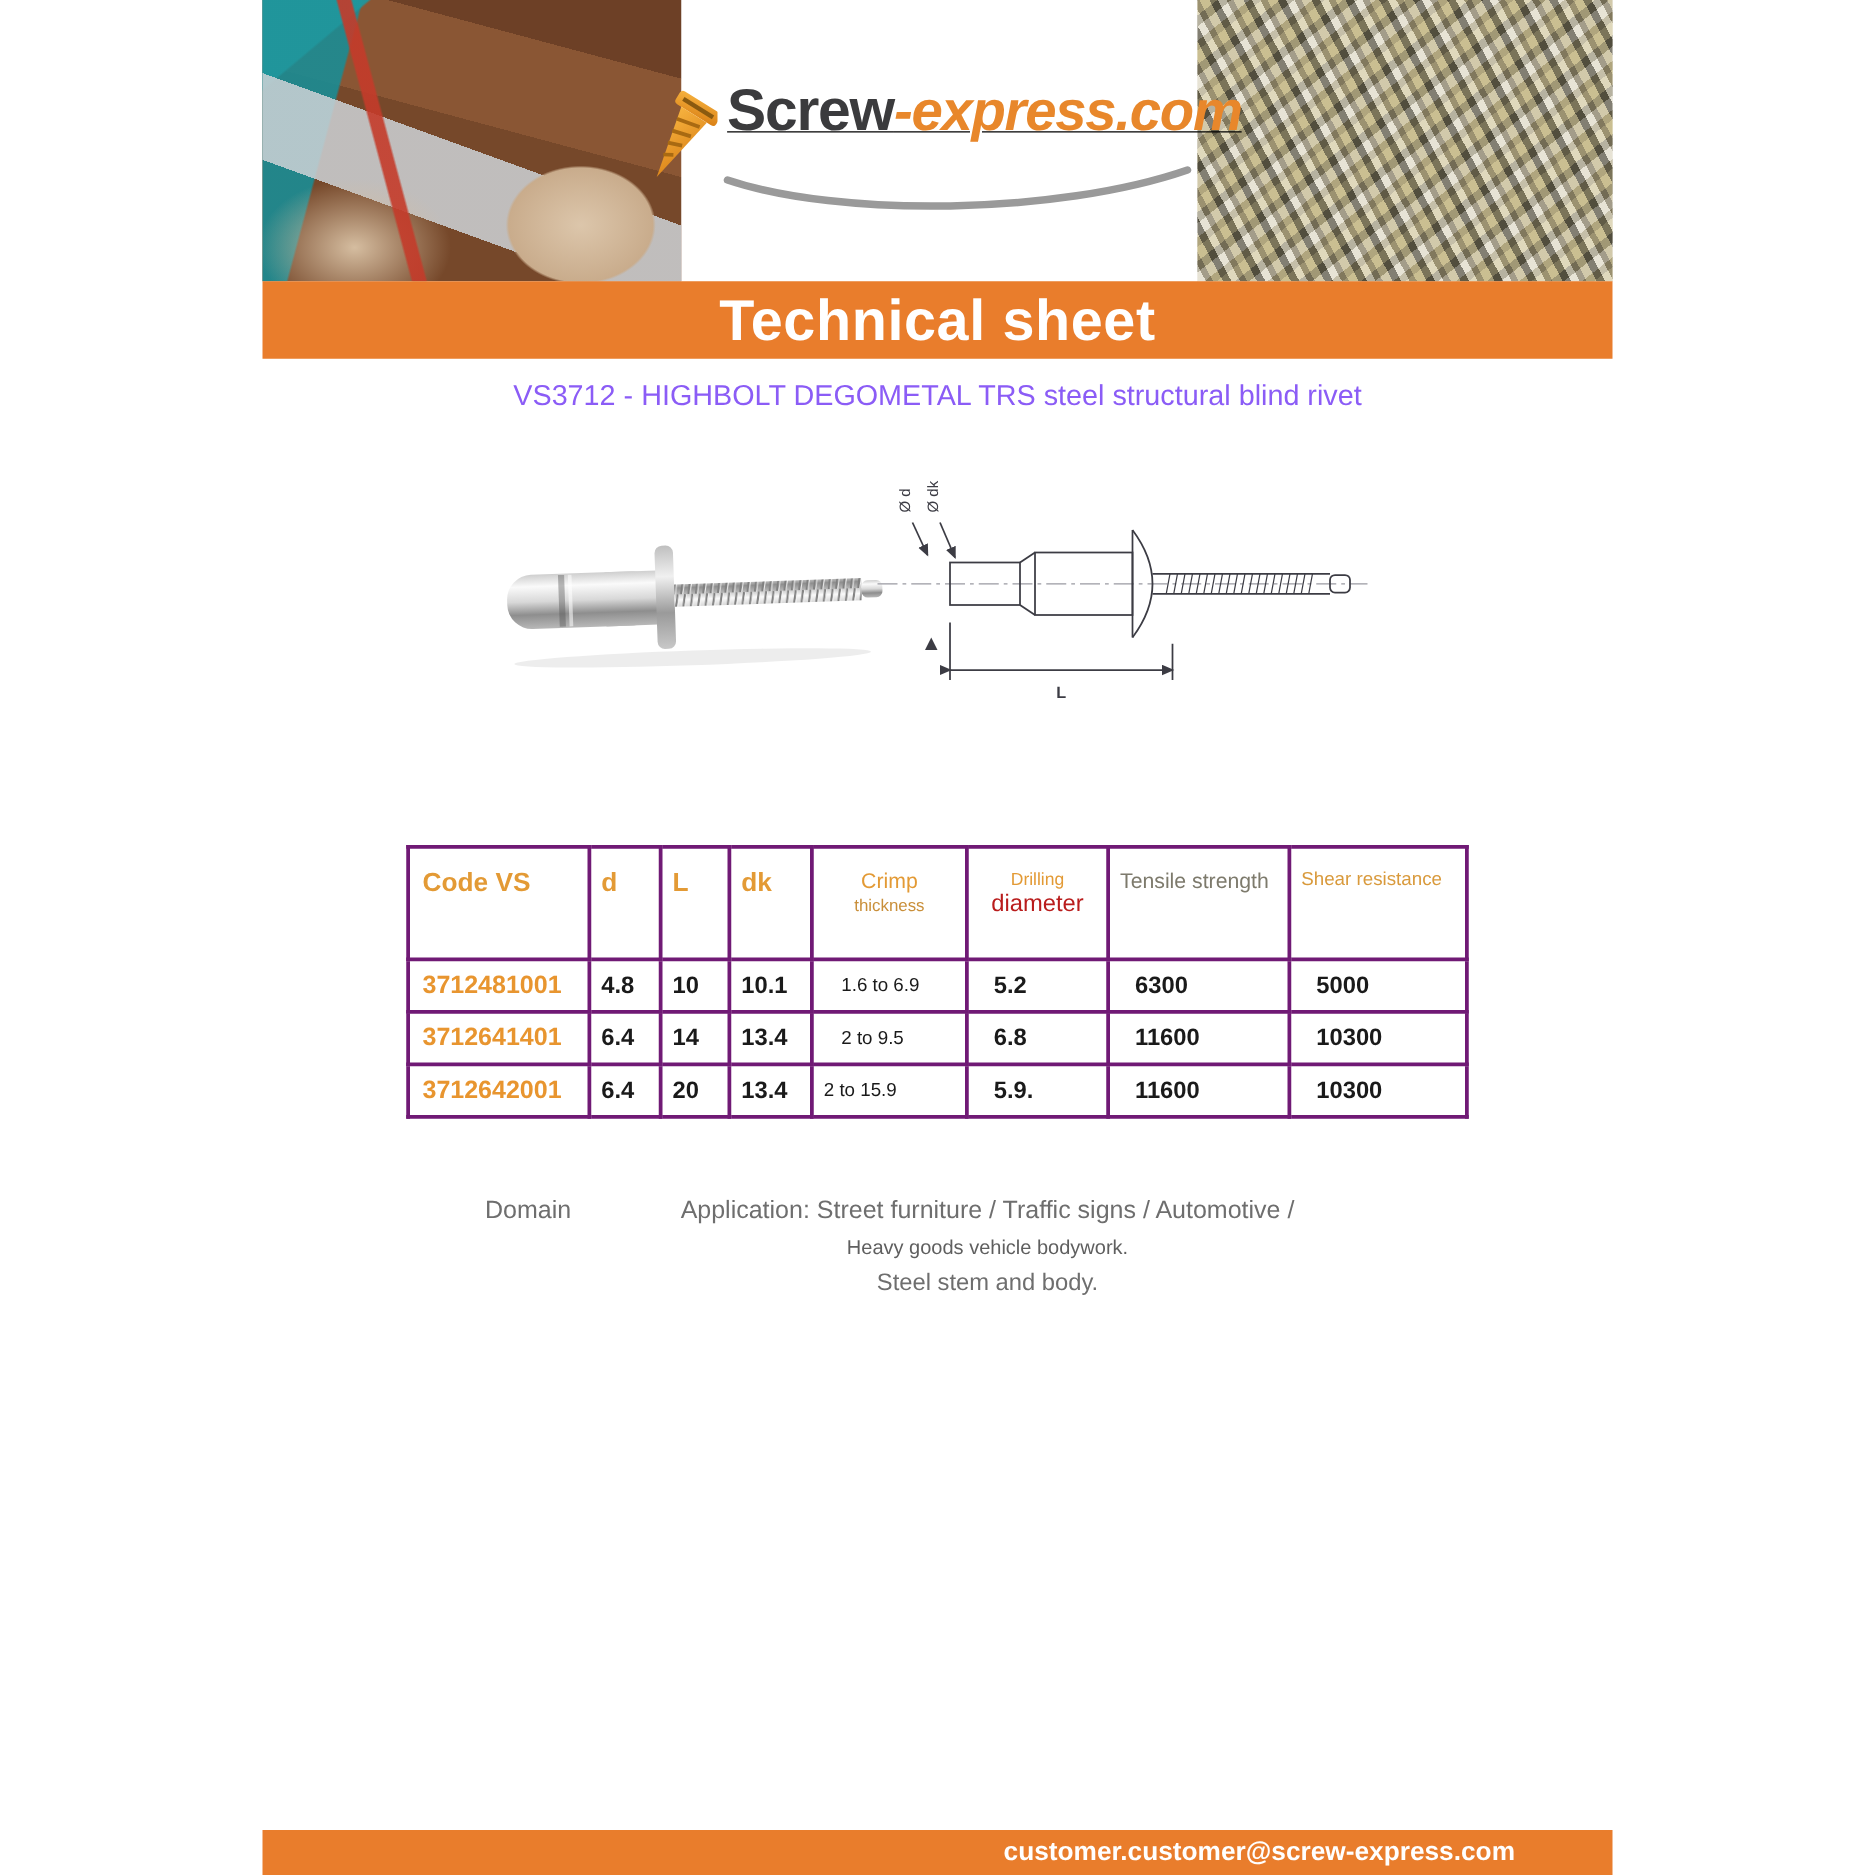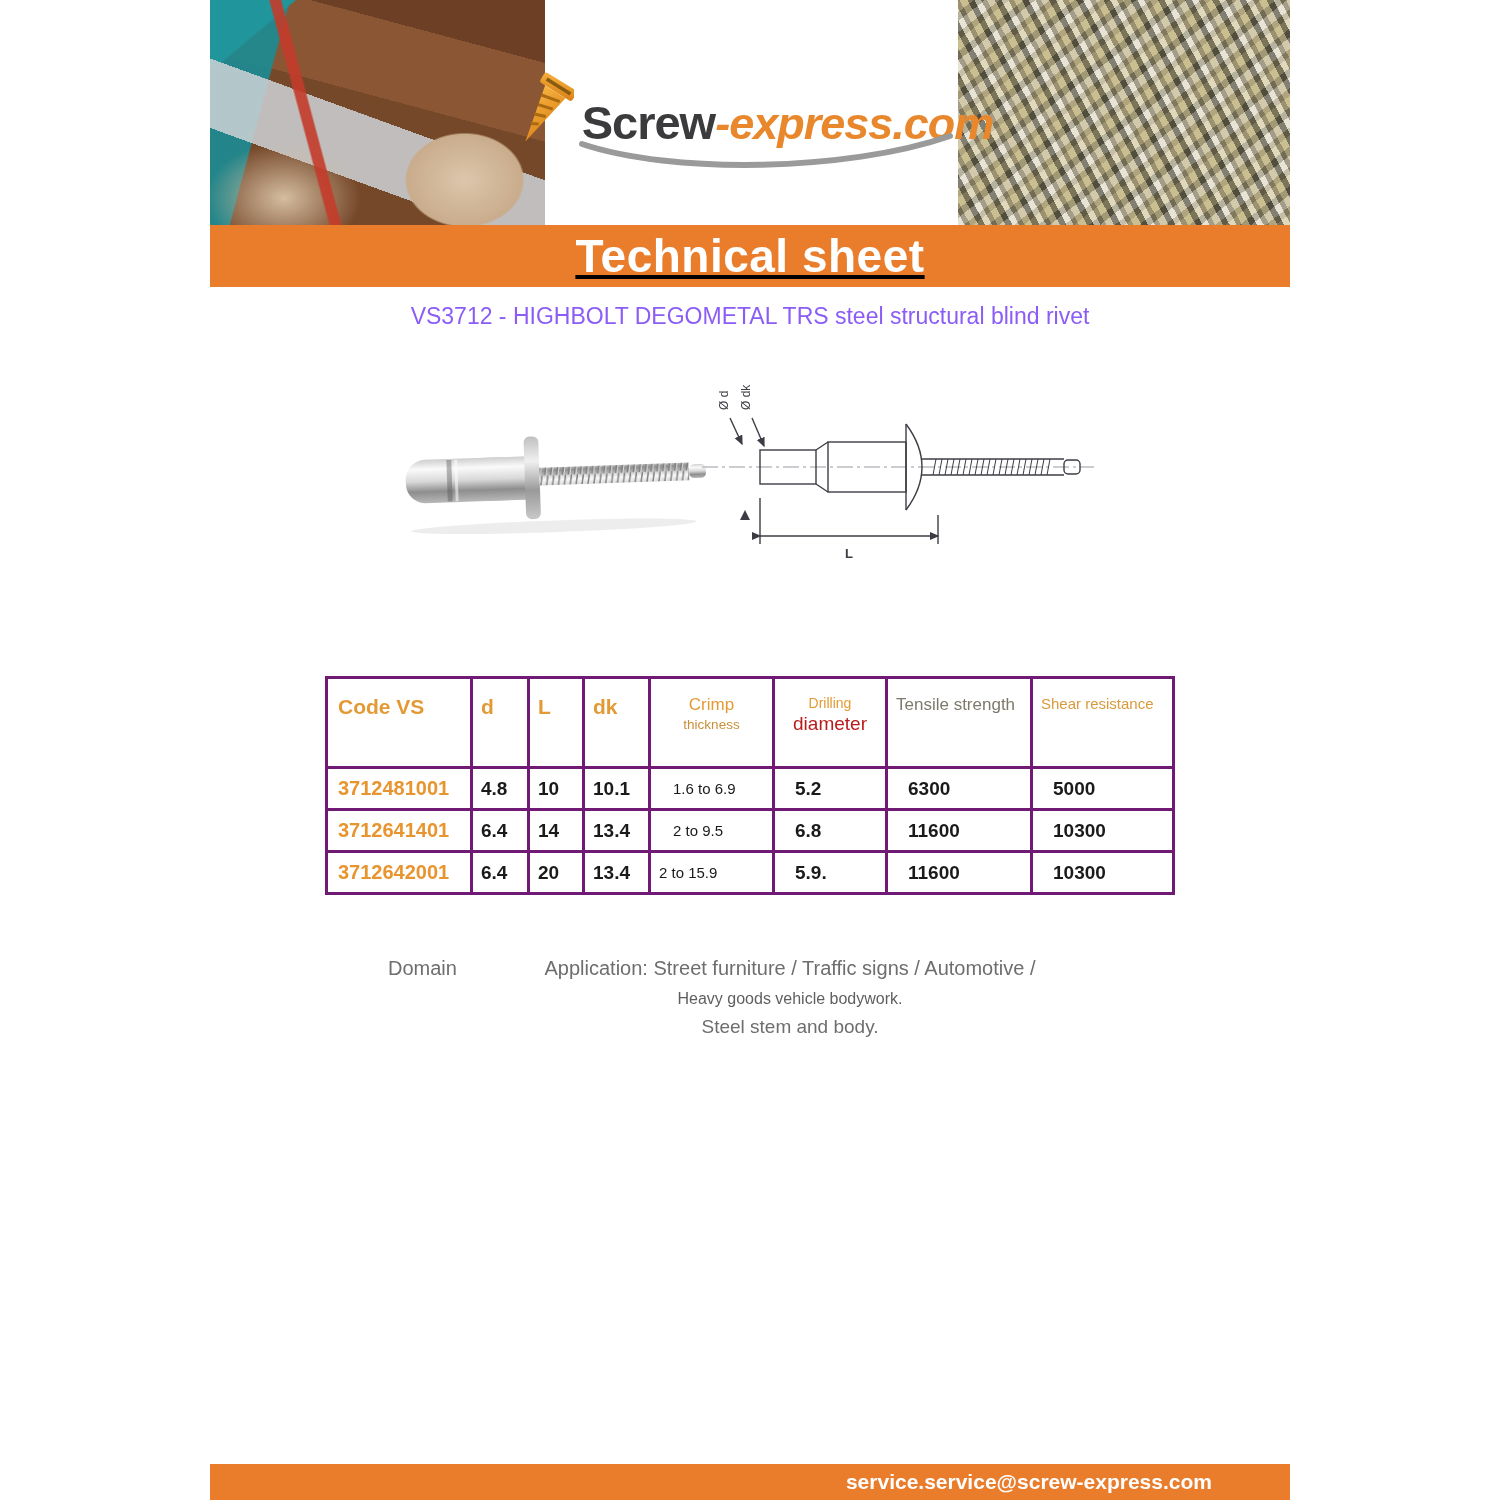--- a/index.html
+++ b/index.html
@@ -21,28 +21,28 @@
       linear-gradient(105deg, rgba(26,140,148,.9) 0 20%, transparent 20.5%),
       linear-gradient(15deg, #76482a 0 55%, #8a5634 55% 80%, #6d4026 80%);
   }
   .photo-right {
     right:0; width:332px;
     background:
       repeating-linear-gradient(62deg, rgba(242,239,226,.55) 0 6px, rgba(118,110,88,.55) 6px 11px, rgba(203,192,148,.55) 11px 18px, rgba(58,56,46,.55) 18px 24px),
       repeating-linear-gradient(-38deg, #c9bd8e 0 9px, #8f8563 9px 15px, #dad5c6 15px 24px, #6e6850 24px 31px);
   }
   .logo-area { position:absolute; left:335px; top:0; width:413px; height:225px; display:flex; align-items:center; justify-content:center; }
-  .logo-wrap { position:relative; display:flex; align-items:flex-end; gap:8px; }
+  .logo-wrap { position:relative; display:flex; align-items:flex-start; gap:8px;text-decoration:underline; }
   .logo-text { white-space:nowrap; position:relative; top:-8px; }
   .logo-primary { font-weight:bold; font-size:47px; color:#3b3b3d; letter-spacing:-1px; }
   .logo-secondary { font-style:italic; font-weight:bold; font-size:45px; color:#e8872b; letter-spacing:-1px; }
   .swoosh { position:absolute; left:66px; top:64px; }
 
   
-  .banner { position:absolute; top:225px; left:0; width:100%; height:62px; background:#e97d2c; display:flex; align-items:center; justify-content:center;text-decoration:underline; }
+  .banner { position:absolute; top:225px; left:0; width:100%; height:62px; background:#e97d2c; display:flex; align-items:center; justify-content:center; }
   .banner-title { color:#ffffff; font-weight:bold; font-size:46px; letter-spacing:0.5px; }
 
   
   .product-title { position:absolute; top:303px; left:0; width:100%; text-align:center; color:#8b5cf6; font-size:23px; font-weight:500; }
 
   
   .rivet-photo { position:absolute; left:180px; top:415px; width:325px; height:135px; }
   .tech-drawing { position:absolute; left:488px; top:370px; width:400px; height:198px; }
 
   
@@ -246,17 +246,17 @@
     </table>
 
     <div class="domain-label">Domain</div>
     <div class="app-block">
       <div class="app-line1">Application: Street furniture / Traffic signs / Automotive /</div>
       <div class="app-line2">Heavy goods vehicle bodywork.</div>
       <div class="app-line3">Steel stem and body.</div>
     </div>
 
     <div class="footer">
-      <a href="#">service.service@screw-express.com</a>
+      <a href="#">customer.customer@screw-express.com</a>
     </div>
 
   </div>
 </div>
 
 </body></html>

